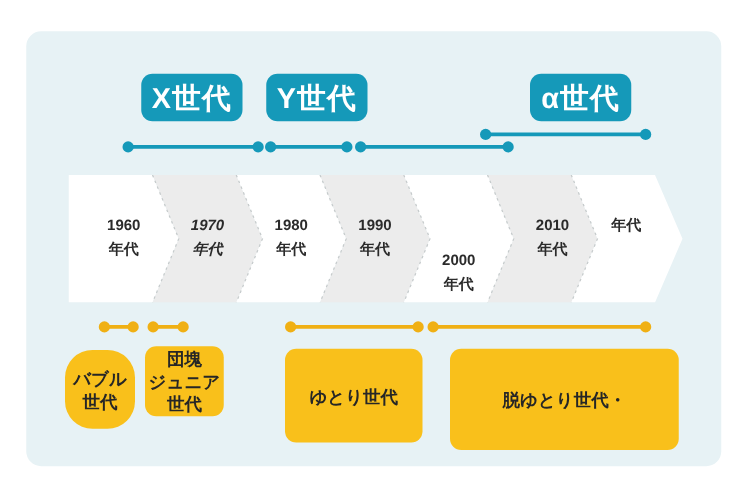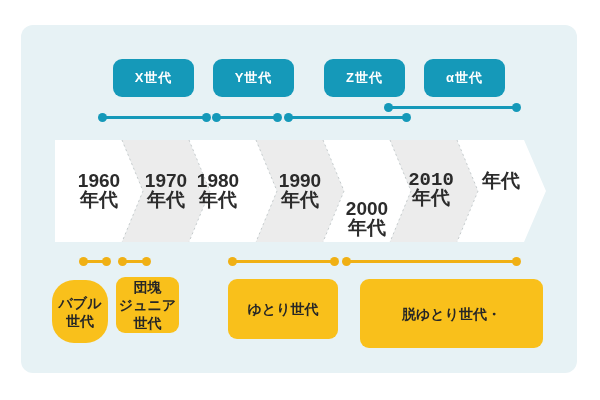--- a/index.html
+++ b/index.html
@@ -10,21 +10,21 @@
   }
   .stage{position:absolute;left:0;top:0;width:600px;height:400px;}
   .card{
     position:absolute;left:21px;top:25px;width:556px;height:348px;
     background:#e7f2f5;border-radius:12px;
   }
   
   .badge{
     position:absolute;top:59px;height:38px;width:81px;
     background:#1599b9;border-radius:9px;
-    color:#ffffff;font-weight:700;font-size:13px;letter-spacing:1px;
+    color:#ffffff;font-weight:700;font-size:23px;letter-spacing:1px;
     display:flex;align-items:center;justify-content:center;
   }
   .badge.bx{left:113px;} .badge.by{left:213px;text-align:center;} .badge.bz{left:324px;} .badge.ba{left:424px;}
   
   .line{position:absolute;height:3px;border-radius:2px;}
   .line.teal{background:#1599b9;}
   .line.yellow{background:#f0b014;}
   .t-upper{top:106px;left:388px;width:129px;}
   .t1{top:116px;left:102px;width:105px;}
   .t2{top:116px;left:216px;width:62px;}
@@ -35,46 +35,45 @@
   .y4{top:260px;left:346px;width:171px;}
   .dot{
     position:absolute;top:-3px;width:9px;height:9px;border-radius:50%;
     background:inherit;
   }
   .dot.l{left:-4px;} .dot.r{right:-4px;}
   
   .chevband{position:absolute;left:0;top:140px;}
   .decade{
     position:absolute;top:171px;width:68px;text-align:center;
-    font-weight:700;color:#2b2b2b;font-size:19px;line-height:19px;
+    font-weight:700;color:#2b2b2b;font-size:12px;line-height:19px;
   }
-  .d0{left:65px;} .d1{left:132px;} .d2{left:184px;} .d3{left:266px;text-align:center;}
-  .d4{left:333px;margin-top:28px;} .d5{left:397px;font-family:Liberation Mono, monospace;} .d6{left:467px;}
+  .d0{left:65px;} .d1{left:132px;font-style:italic;} .d2{left:199px;} .d3{left:266px;text-align:center;}
+  .d4{left:333px;margin-top:28px;} .d5{left:408px;} .d6{left:467px;}
   .decade span{display:block;}
   
   .ybox{
     position:absolute;background:#f9c01b;border-radius:9px;
     color:#262626;font-weight:700;font-size:14px;line-height:18px;
     display:flex;flex-direction:column;align-items:center;justify-content:center;
     text-align:center;
   }
   .g1{left:52px; top:280px;width:56px; height:63px;border-radius:22px;}
   .g2{left:116px;top:277px;width:63px; height:56px;}
-  .g3{left:228px;top:279px;width:110px;height:60px;}
-  .g4{left:360px;top:279px;width:183px;height:69px;}
+  .g3{left:228px;top:279px;width:110px;height:75px;}
+  .g4{left:360px;top:279px;width:183px;height:81px;}
 </style>
 </head>
 <body>
 
 <div class="stage">
   <div class="card"></div>
 
   <div class="badge bx">X世代</div>
   <div class="badge by">Y世代</div>
-  <div class="badge bz">Z世代</div>
   <div class="badge ba">α世代</div>
 
   <div class="line teal t-upper">
     <span class="dot l"></span>
     <span class="dot r"></span>
   </div>
   <div class="line teal t1">
     <span class="dot l"></span>
     <span class="dot r"></span>
   </div>

